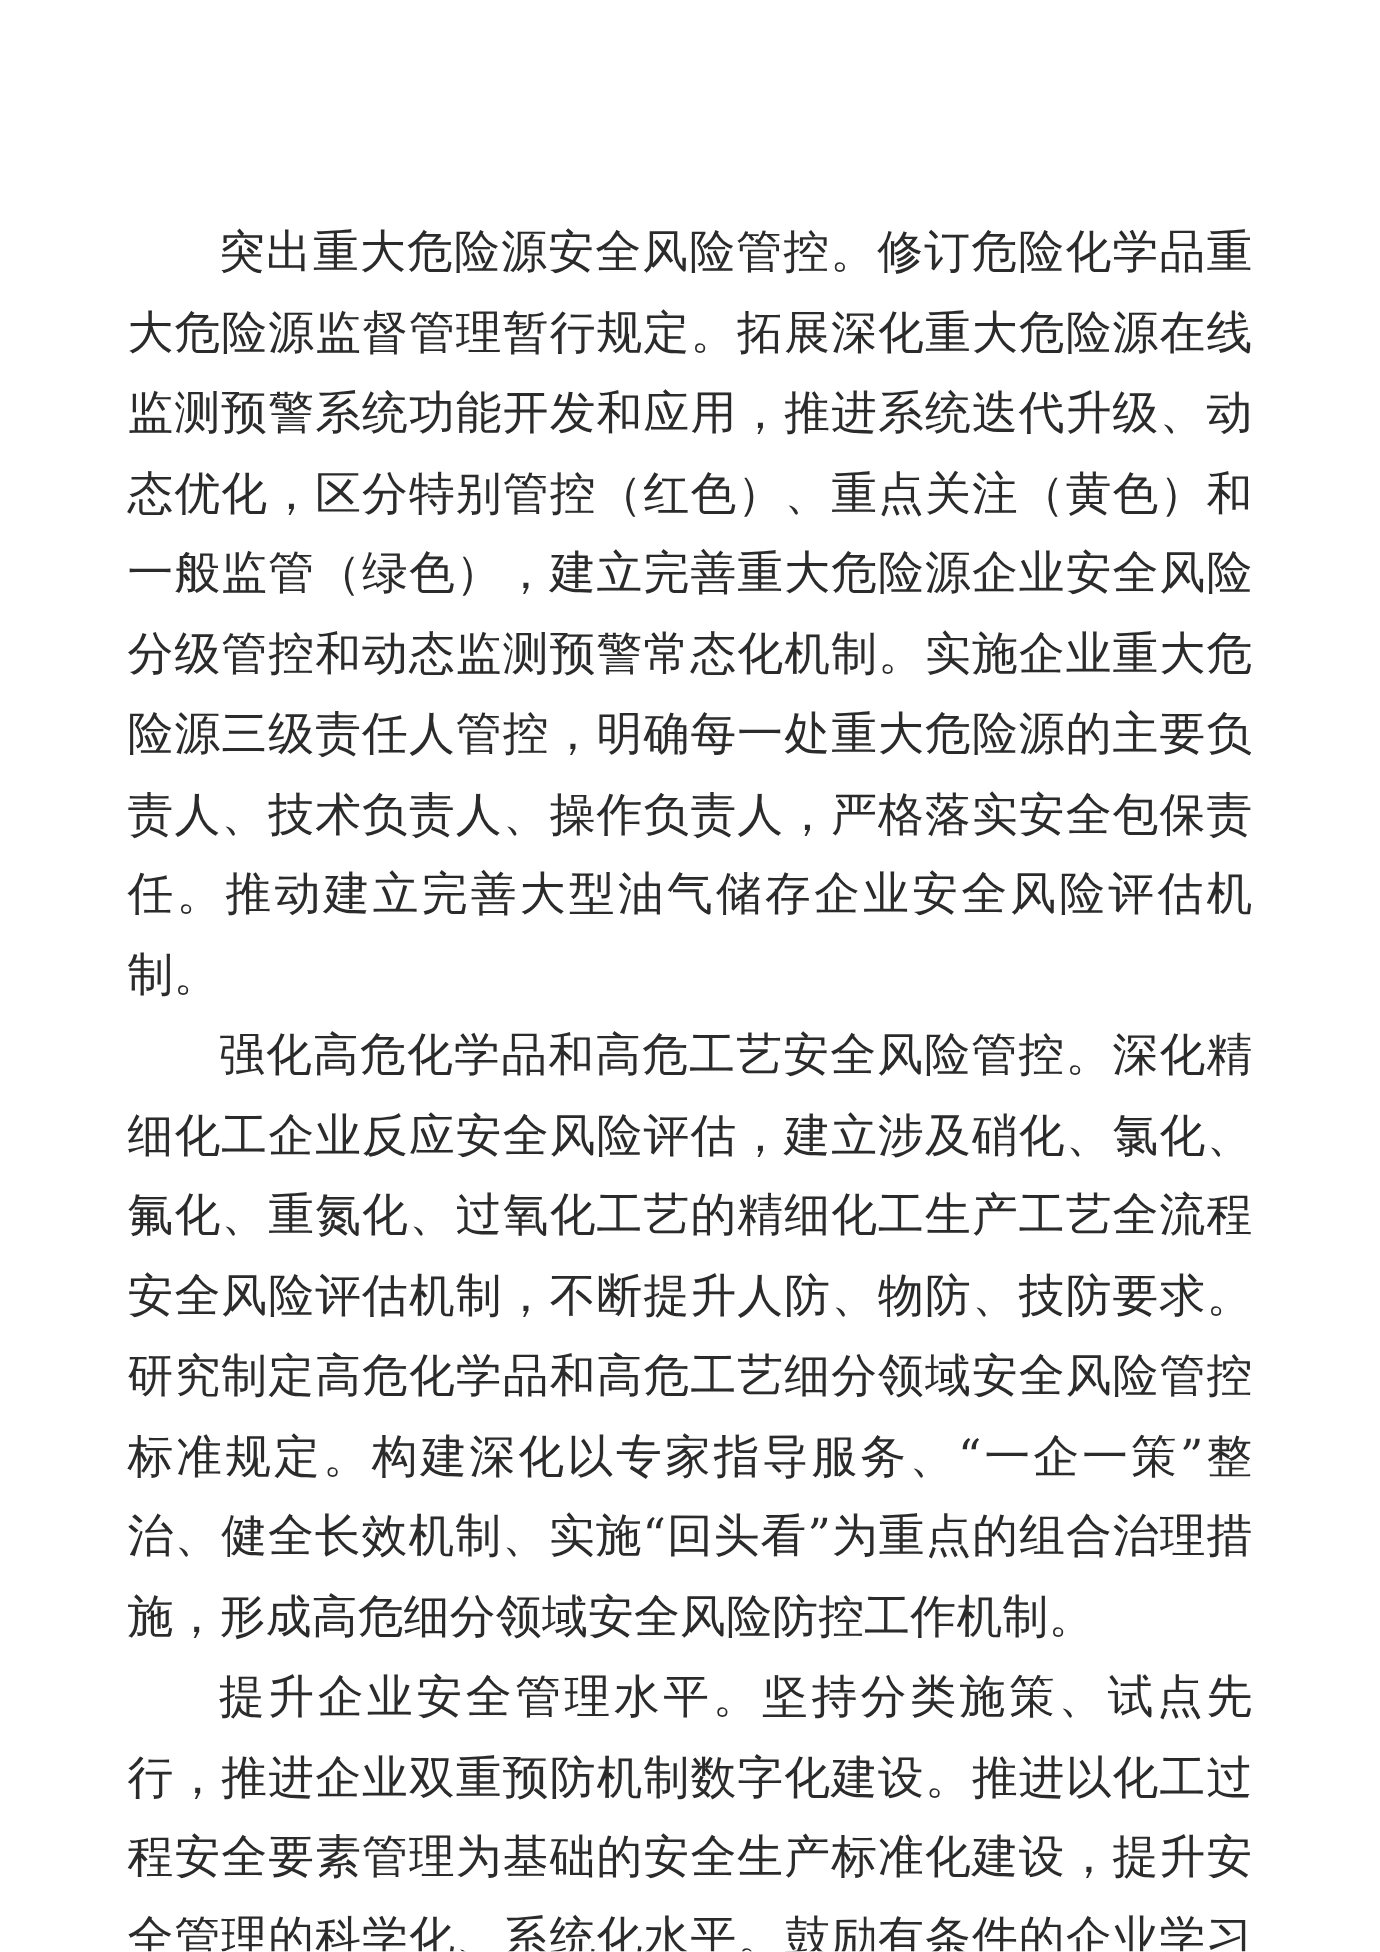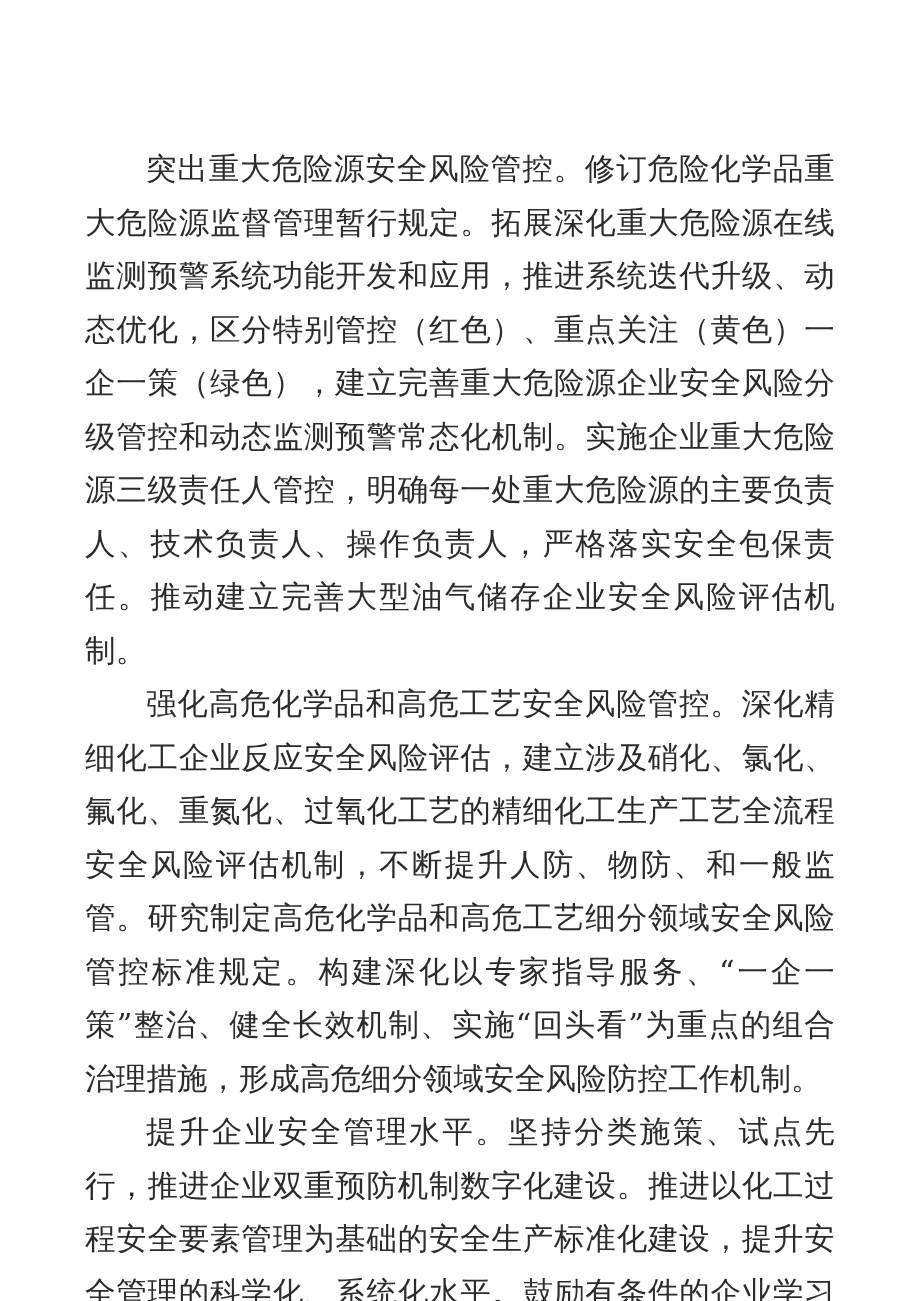--- a/index.html
+++ b/index.html
@@ -37,18 +37,18 @@
     letter-spacing: 0.2px;
     font-weight: 400;
     -webkit-font-smoothing: antialiased;
   }
 </style>
 </head>
 <body>
 
 <div class="page">
   <div class="content">
-    <p class="para">突出重大危险源安全风险管控。修订危险化学品重大危险源监督管理暂行规定。拓展深化重大危险源在线监测预警系统功能开发和应用，推进系统迭代升级、动态优化，区分特别管控（红色）、重点关注（黄色）一企一策（绿色），建立完善重大危险源企业安全风险分级管控和动态监测预警常态化机制。实施企业重大危险源三级责任人管控，明确每一处重大危险源的主要负责人、技术负责人、操作负责人，严格落实安全包保责任。推动建立完善大型油气储存企业安全风险评估机制。</p>
-    <p class="para">强化高危化学品和高危工艺安全风险管控。深化精细化工企业反应安全风险评估，建立涉及硝化、氯化、氟化、重氮化、过氧化工艺的精细化工生产工艺全流程安全风险评估机制，不断提升人防、物防、和一般监管。研究制定高危化学品和高危工艺细分领域安全风险管控标准规定。构建深化以专家指导服务、“一企一策”整治、健全长效机制、实施“回头看”为重点的组合治理措施，形成高危细分领域安全风险防控工作机制。</p>
+    <p class="para">突出重大危险源安全风险管控。修订危险化学品重大危险源监督管理暂行规定。拓展深化重大危险源在线监测预警系统功能开发和应用，推进系统迭代升级、动态优化，区分特别管控（红色）、重点关注（黄色）和一般监管（绿色），建立完善重大危险源企业安全风险分级管控和动态监测预警常态化机制。实施企业重大危险源三级责任人管控，明确每一处重大危险源的主要负责人、技术负责人、操作负责人，严格落实安全包保责任。推动建立完善大型油气储存企业安全风险评估机制。</p>
+    <p class="para">强化高危化学品和高危工艺安全风险管控。深化精细化工企业反应安全风险评估，建立涉及硝化、氯化、氟化、重氮化、过氧化工艺的精细化工生产工艺全流程安全风险评估机制，不断提升人防、物防、技防要求。研究制定高危化学品和高危工艺细分领域安全风险管控标准规定。构建深化以专家指导服务、“一企一策”整治、健全长效机制、实施“回头看”为重点的组合治理措施，形成高危细分领域安全风险防控工作机制。</p>
     <p class="para">提升企业安全管理水平。坚持分类施策、试点先行，推进企业双重预防机制数字化建设。推进以化工过程安全要素管理为基础的安全生产标准化建设，提升安全管理的科学化、系统化水平。鼓励有条件的企业学习借鉴国际先进水平的安全管理体系。指导推动中小企业不断加强安全管理。</p>
 
   </div>
 </div>
 
 </body></html>

